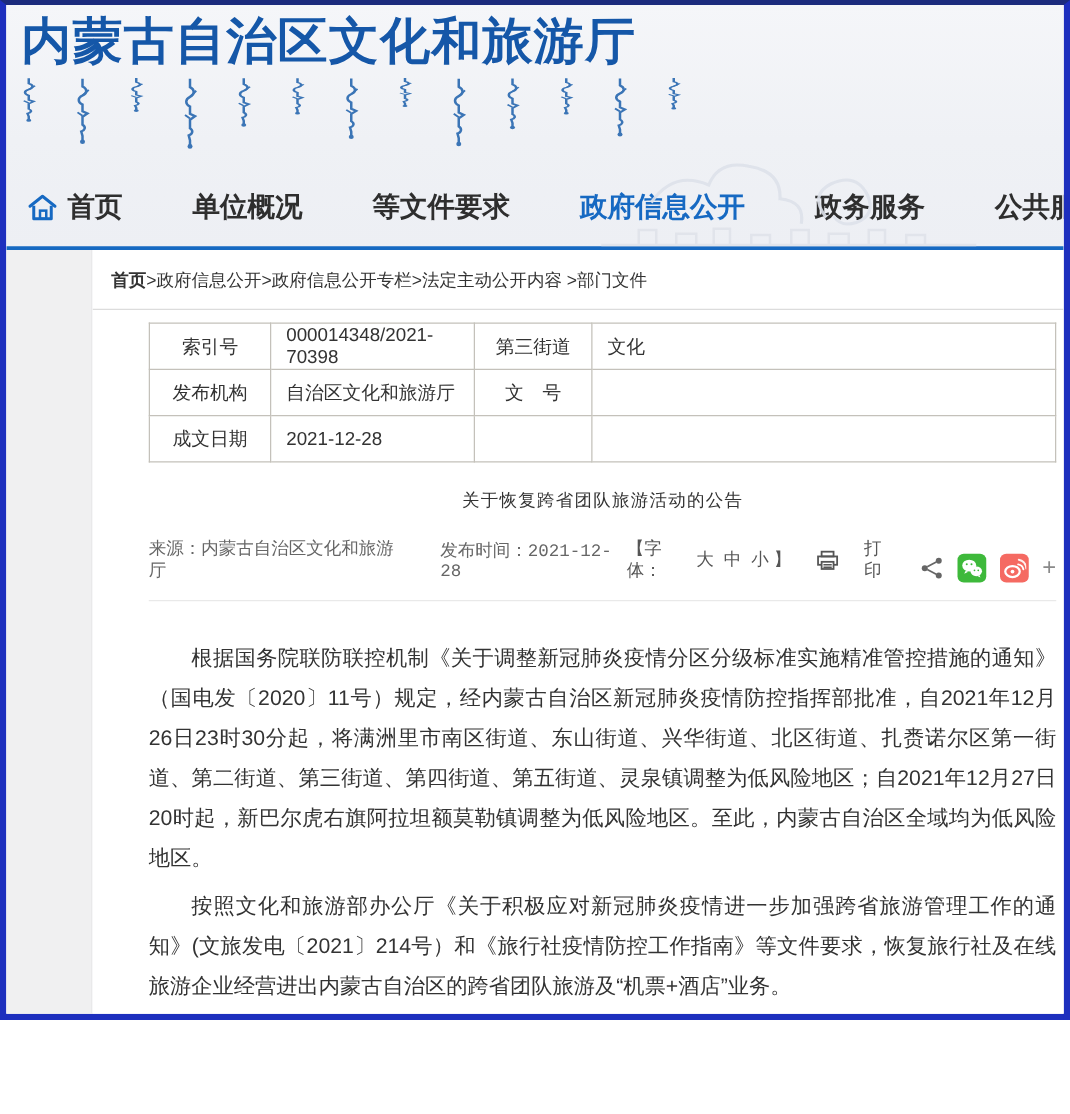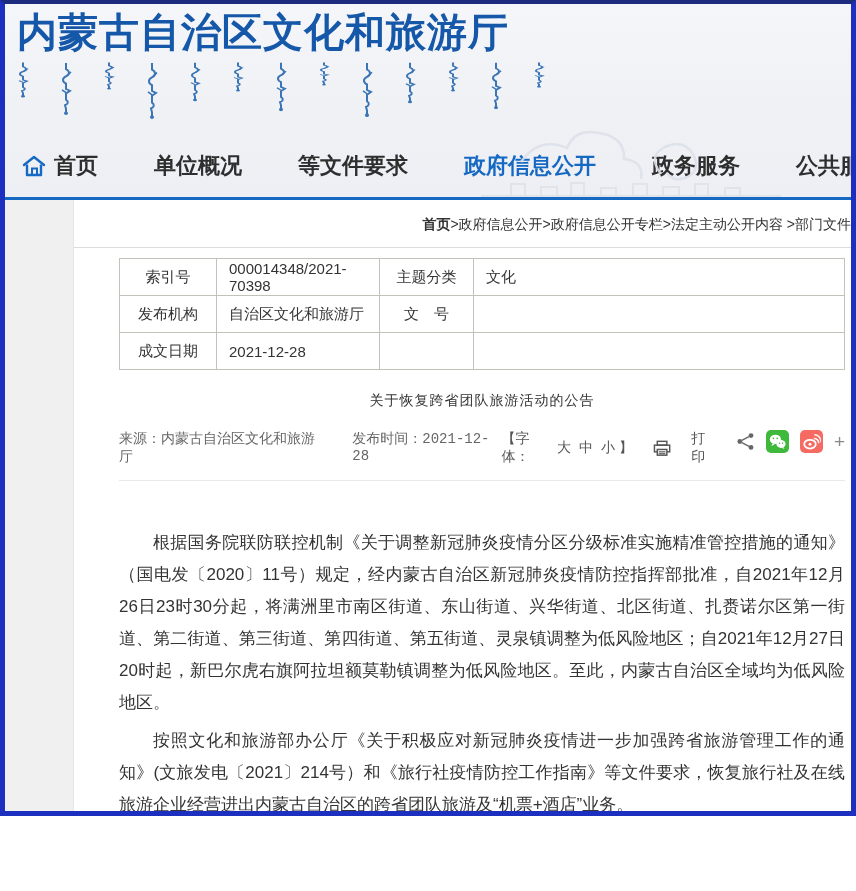--- a/index.html
+++ b/index.html
@@ -88,21 +88,20 @@
   .mainrow { display: flex; height: 687px; }
   .gutter { width: 69px; background: #f0f0f1; border-right: 1px solid #e6e6e8; }
   .content { flex: 1; background: #fff; overflow: hidden; }
 
   .breadcrumb {
     height: 48px; line-height: 48px;
     border-bottom: 1px solid #dcdcdc;
     font-size: 14px; color: #333;
     padding-left: 15px;
     white-space: nowrap;
-    text-align: right;
   }
   .breadcrumb b { font-weight: bold; cursor: pointer; }
 
   .inner { padding: 0 6px 0 45px; }
 
   table.doc-table {
     width: 100%; border-collapse: collapse; table-layout: fixed;
     margin-top: 10px;
     font-size: 15px; color: #333;
   }
@@ -112,21 +111,21 @@
 
   .article-title {
     margin-top: 22px;
     text-align: center;
     font-size: 14px; font-weight: 400; color: #333;
     letter-spacing: 1px;
   }
 
   .meta {
     margin-top: 20px;
-    display: flex; align-items: flex-start;
+    display: flex; align-items: flex-end;
     font-size: 14px; color: #666;
     padding-bottom: 14px;
     border-bottom: 1px solid #e9e9e9;
   }
   .meta .pub { margin-left: 30px; font-family: Liberation Mono, monospace; }
   .meta .spacer { flex: 1; }
   .fontctl { color: #555; display: flex; align-items: center; }
   .fontctl .fsz { margin: 0 4px; cursor: pointer; }
   .print-btn { display: flex; align-items: center; gap: 20px; color: #555; margin-left: 20px; cursor: pointer; }
   .share-group { display: flex; align-items: center; gap: 11px; margin-left: 18px; }
@@ -134,21 +133,21 @@
     width: 23px; height: 23px; border-radius: 5px;
     display: flex; align-items: center; justify-content: center;
     cursor: pointer;
   }
   .badge.wechat { background: #3eb93b; }
   .badge.weibo  { background: #f56a62; }
   .share-more { color: #8a8a8a; font-size: 19px; cursor: pointer; line-height: 1; }
   .share-icon { cursor: pointer; display: flex; }
 
   .article-body {
-    margin-top: 46px;
+    margin-top: 30px;
     font-size: 17px; line-height: 32px; color: #333;
     text-align: justify;
   }
   .article-body p { text-indent: 2em; margin-bottom: 6px; }
 
   .sig { text-align: right; font-size: 17px; line-height: 33px; color: #333; margin-top: 4px; }
   .sig .org  { padding-right: 4px; }
   .sig .date { padding-right: 16px; }
 </style>
 </head>
@@ -277,21 +276,21 @@
           <colgroup>
               <col style="width:97px">
               <col style="width:163px">
               <col style="width:94px">
               <col>
             </colgroup>
           <tbody>
               <tr>
             <td class="lab">索引号</td>
             <td class="val">000014348/2021-70398</td>
-            <td class="lab">主题分类</td>
+            <td class="lab">第三街道</td>
             <td class="val">文化</td>
           </tr>
           <tr>
             <td class="lab">发布机构</td>
             <td class="val">自治区文化和旅游厅</td>
             <td class="lab">文　号</td>
             <td class="val"></td>
           </tr>
           <tr>
             <td class="lab">成文日期</td>

